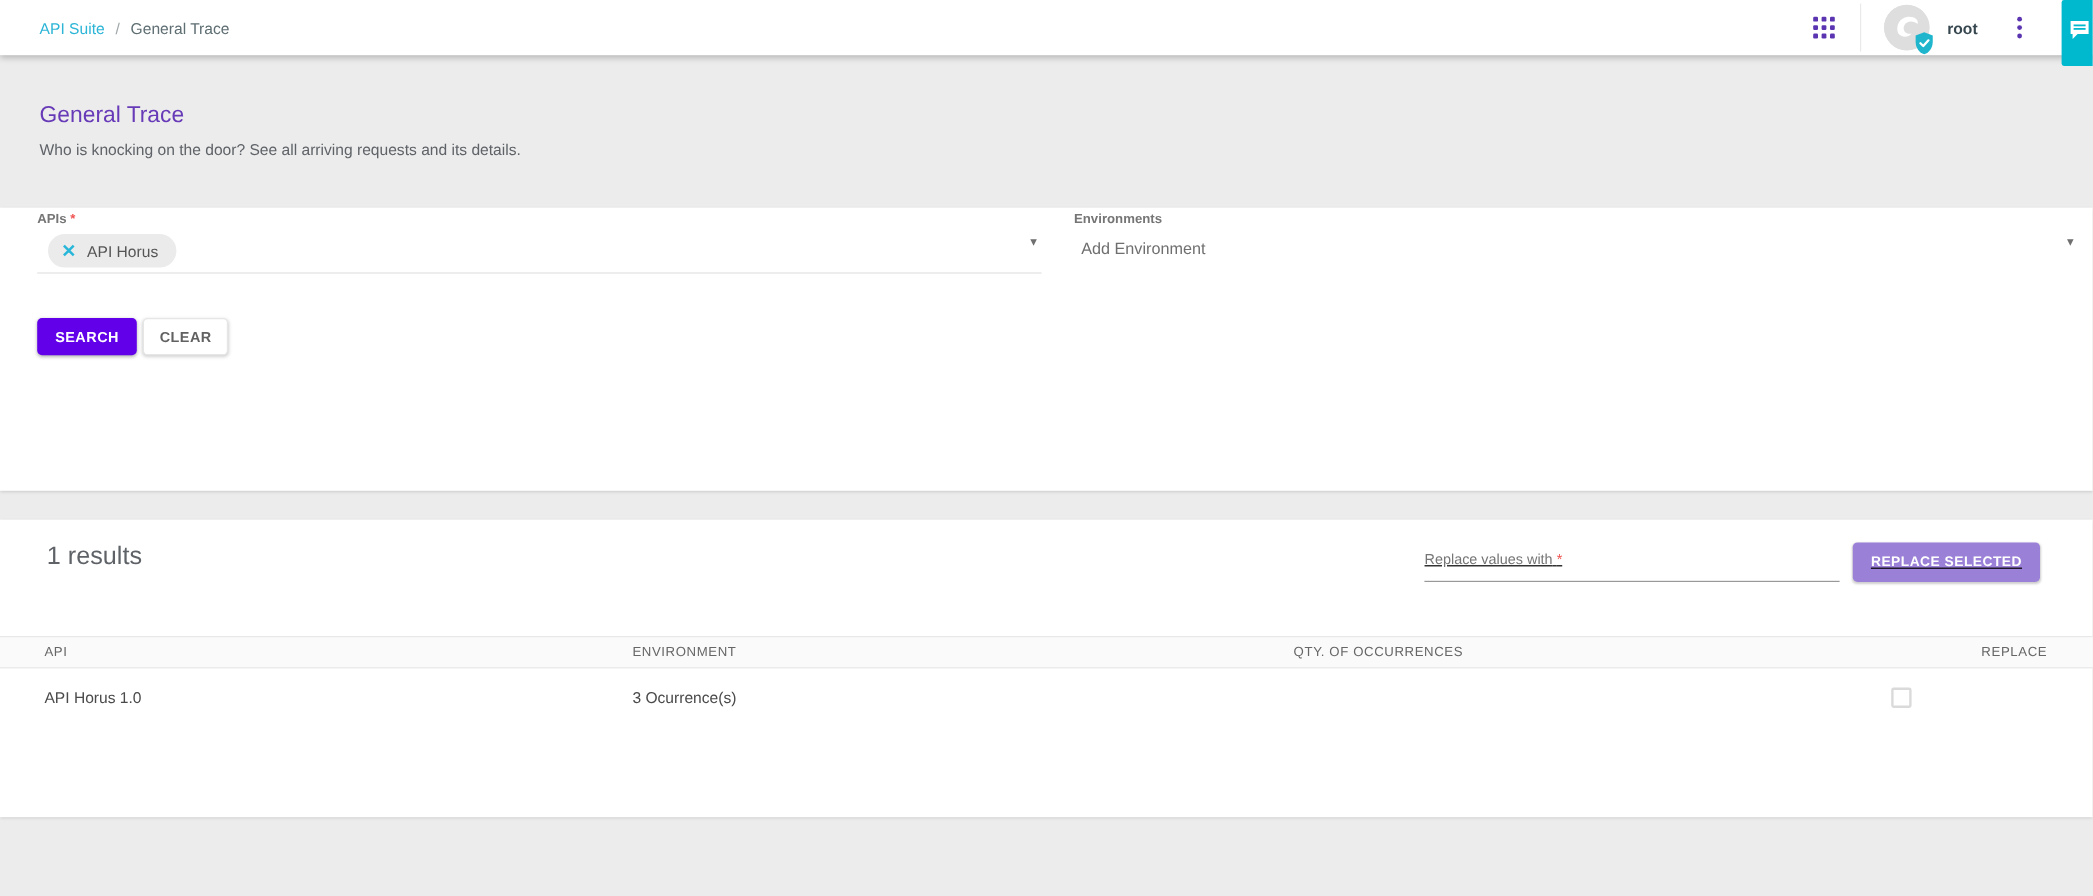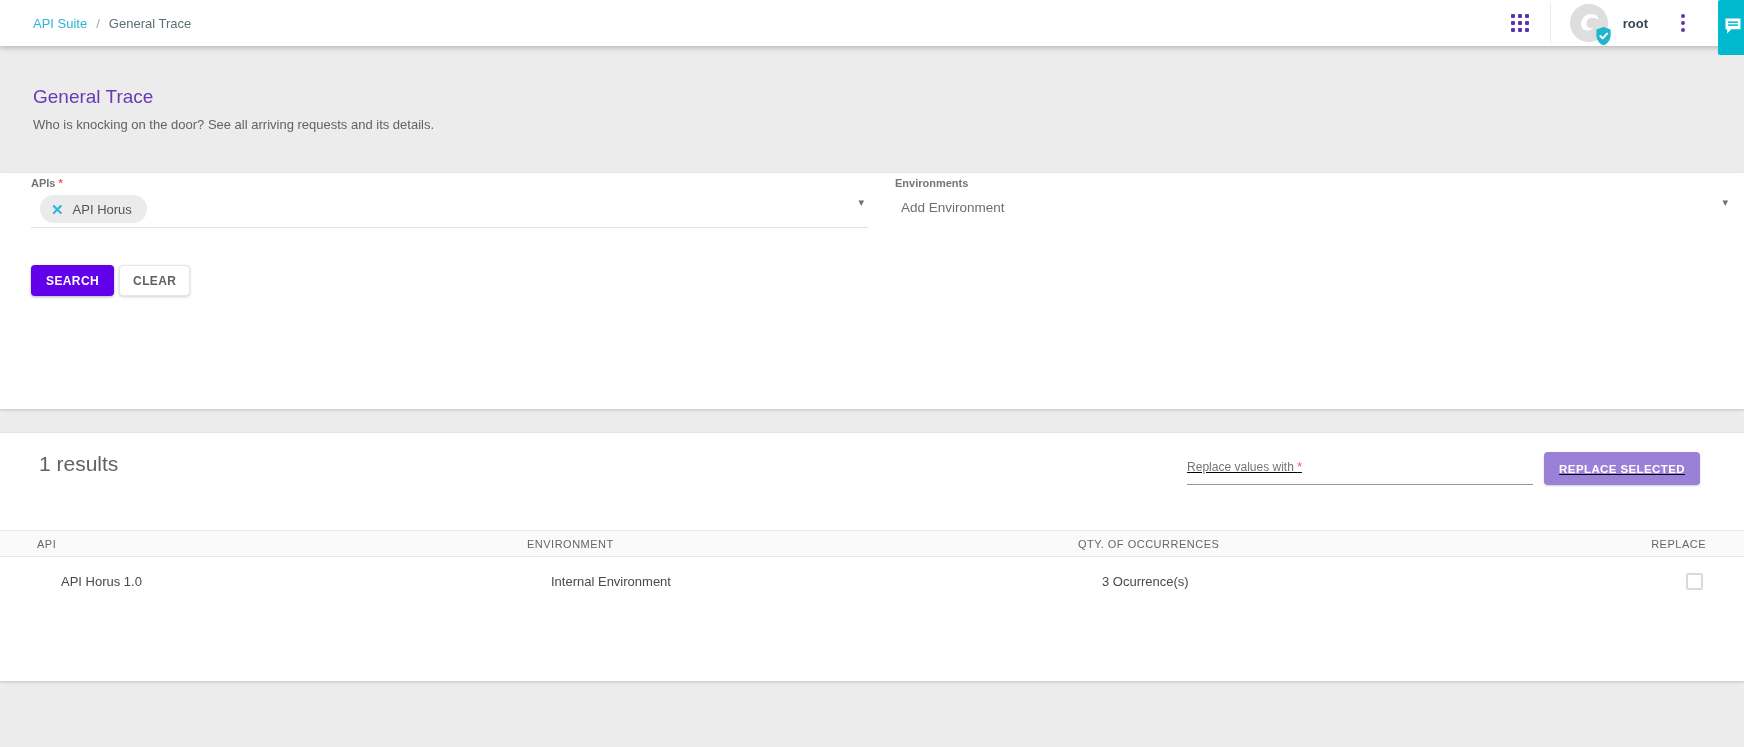--- a/index.html
+++ b/index.html
@@ -75,21 +75,21 @@
   .replace-btn { background:#9b80d8; color:#fff; border:none; border-radius:4px; height:33px; padding:0 15px;
                  font-size:11.5px; font-weight:700; letter-spacing:.4px; cursor:pointer;
                  box-shadow:0 1px 2px rgba(0,0,0,.2); font-family:inherit; }
 
   .table { margin-top:45px; }
   .table-header, .table-row { display:grid; grid-template-columns:490px 551px 1fr 110px;
                               align-items:center; padding:0 38px 0 37px; }
   .table-header { height:27px; background:#fafafa; border-top:1px solid #e8e8e8; border-bottom:1px solid #e8e8e8;
                   font-size:11px; color:#666; letter-spacing:.5px; }
   .table-header .col-replace { text-align:right; }
-  .table-row { height:48px; font-size:13px; color:#4a4a4a;margin-left:24px; }
+  .table-row { height:48px; font-size:13px; color:#4a4a4a; }
   .checkbox { justify-self:end; width:17px; height:17px; border:2px solid #dadada; border-radius:2px;
               background:#fff; cursor:pointer; margin-right:3px; }
 </style>
 </head>
 <body>
 
 <header class="topbar">
   <nav class="breadcrumb">
     <span class="crumb-link">API Suite</span>
     <span class="crumb-sep">/</span>
@@ -188,18 +188,17 @@
 
   <div class="table">
     <div class="table-header">
       <div class="col-api">API</div>
       <div class="col-env">ENVIRONMENT</div>
       <div class="col-qty">QTY. OF OCCURRENCES</div>
       <div class="col-replace">REPLACE</div>
     </div>
     <div class="table-row">
       <div>API Horus 1.0</div>
-      <div>Internal Environment</div>
       <div>3 Ocurrence(s)</div>
       <div class="checkbox"></div>
     </div>
   </div>
 </section>
 
 </body></html>

